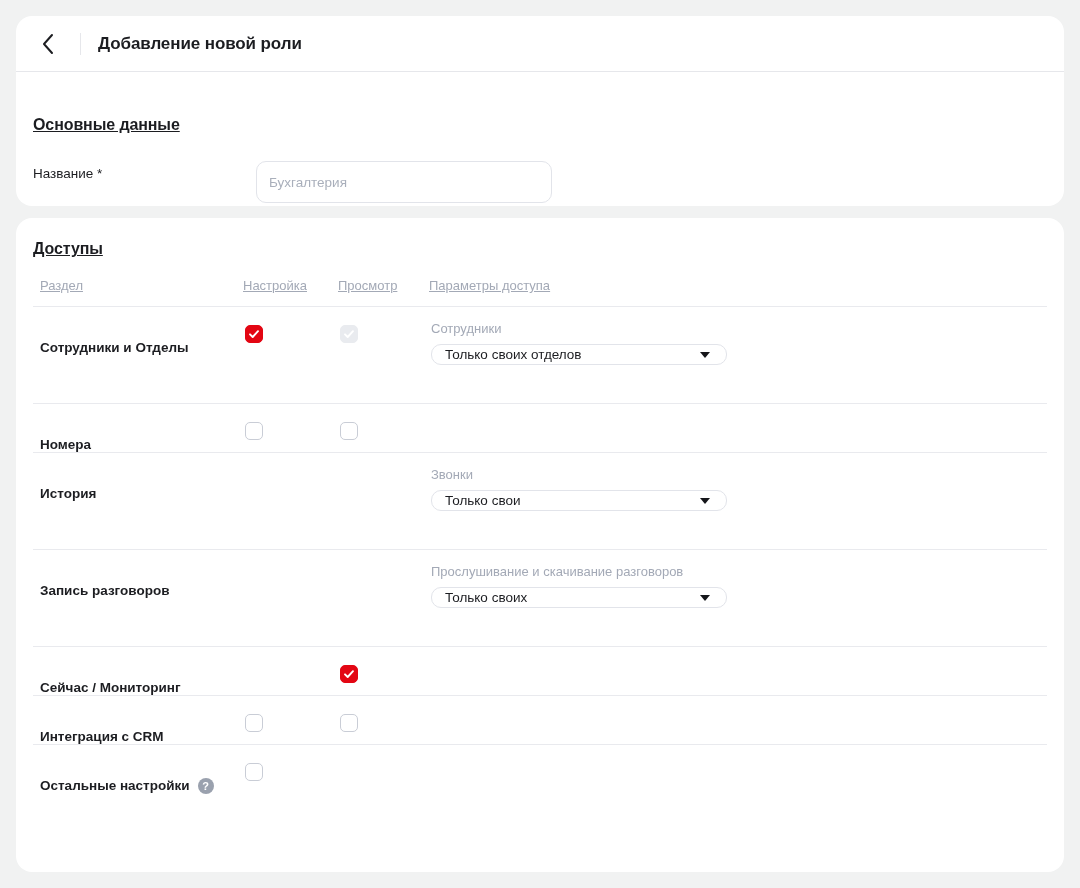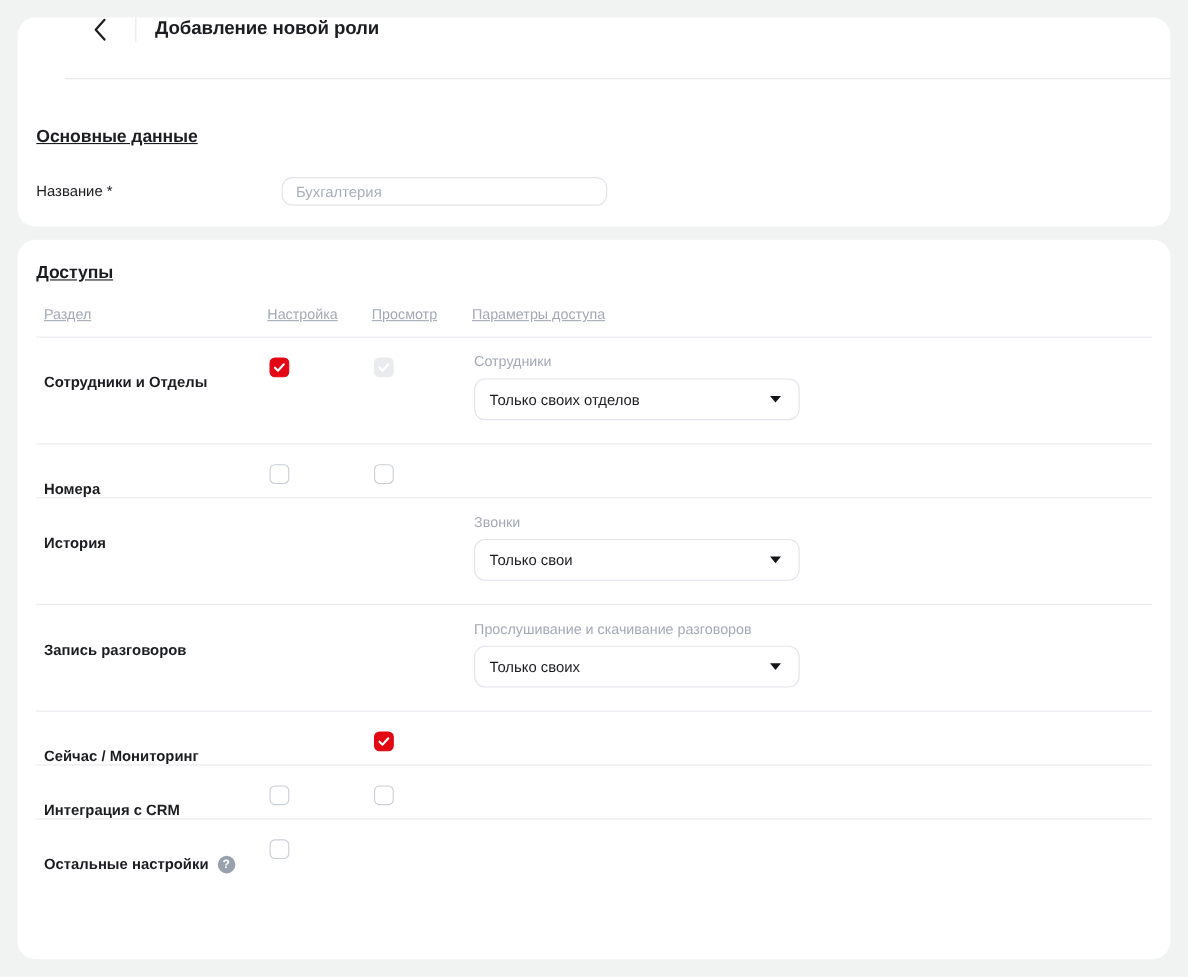--- a/index.html
+++ b/index.html
@@ -35,24 +35,23 @@
     height: 190px;
   }
   .card-bottom {
     top: 218px;
     height: 654px;
   }
 
   
   .header {
     display: flex;
-    align-items: flex-start;
+    align-items: center;
     height: 55px;
     border-bottom: 1px solid #e6e7eb;
-    margin-left: 43px;
   }
   .back-btn {
     width: 64px;
     display: flex;
     align-items: center;
     justify-content: center;
     border-right: 1px solid #e6e7eb;
     cursor: pointer;
   }
   .back-btn svg { display: block; }
@@ -88,21 +87,21 @@
     left: 17px;
     top: 94px;
     font-size: 13.5px;
     color: #1c1d21;
   }
   .text-input {
     position: absolute;
     left: 240px;
     top: 89px;
     width: 296px;
-    height: 26px;
+    height: 42px;
     box-sizing: border-box;
     border: 1px solid #e2e4ea;
     border-radius: 10px;
     background: #fff;
     font-family: "Liberation Sans", sans-serif;
     font-size: 13.5px;
     color: #1c1d21;
     padding: 0 12px;
     outline: none;
   }
@@ -211,21 +210,21 @@
     top: 14px;
   }
   .param-label {
     font-size: 13px;
     color: #a3a9b6;
     margin-bottom: 8px;
   }
   .select {
     position: relative;
     width: 296px;
-    height: 38px;
+    height: 21px;
     box-sizing: border-box;
     border: 1px solid #e2e4ea;
     border-radius: 10px;
     background: #fff;
     display: flex;
     align-items: center;
     padding: 0 13px;
     font-size: 13.5px;
     color: #1c1d21;
     cursor: pointer;

